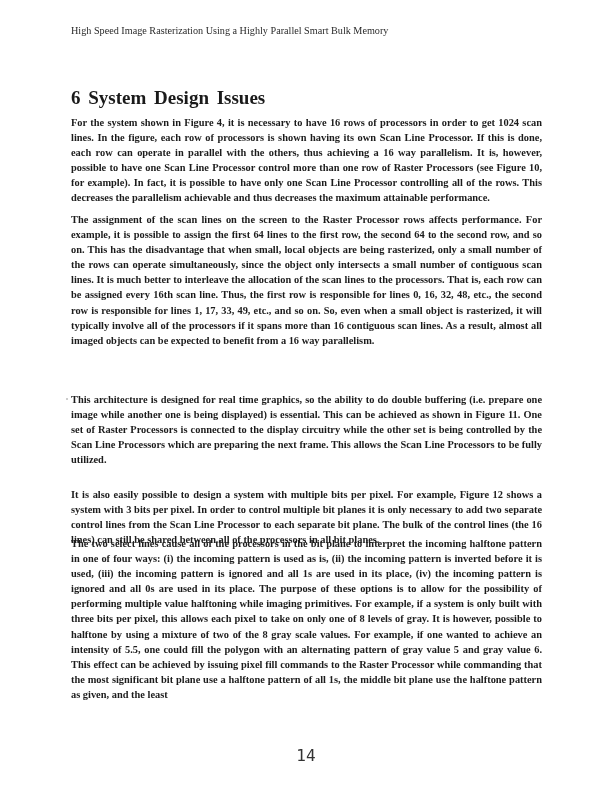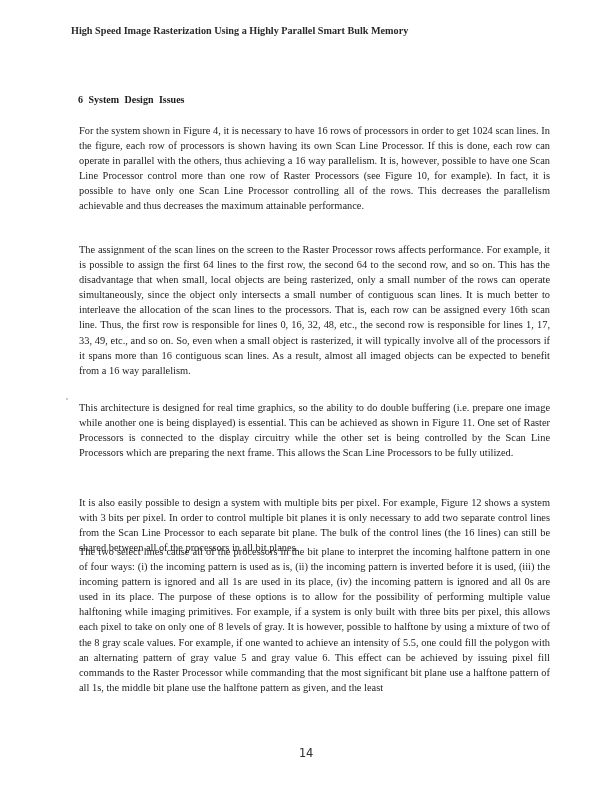--- a/index.html
+++ b/index.html
@@ -1,26 +1,26 @@
 <!DOCTYPE html>
 <html><head>
 <meta charset="utf-8">
 <style>
   html, body { margin: 0; padding: 0; background: #ffffff; }
   body { width: 612px; height: 791px; position: relative; overflow: hidden;
          font-family: "Liberation Serif", "DejaVu Serif", serif; color: #1a1a1a; }
-  .running-head { position: absolute; left: 71px; top: 25px; font-size: 10.2px; color: #2a2a2a; white-space: nowrap; font-weight: bold; }
-  .section-title { position: absolute; left: 71px; top: 87px; font-size: 10px; font-weight: bold; word-spacing: 3px; margin: 7px; }
-  .body-text { position: absolute; left: 71px; width: 471px; font-size: 10.4px; line-height: 15.1px; text-align: justify; margin: 8px; color: #1c1c1c; }
+  .running-head { position: absolute; left: 71px; top: 25px; font-size: 10.2px; color: #2a2a2a; white-space: nowrap; }
+  .section-title { position: absolute; left: 71px; top: 87px; font-size: 19px; font-weight: bold; word-spacing: 3px; margin: 0; }
+  .body-text { position: absolute; left: 71px; width: 471px; font-size: 10.4px; line-height: 15.1px; text-align: justify; margin: 0; color: #1c1c1c; font-weight: bold; }
   #p1 { top: 115px; }
-  #p2 { top: 234px; }
+  #p2 { top: 212px; }
   #p3 { top: 392px; }
   #p4 { top: 487px; }
   #p5 { top: 536px; }
-  .page-number { position: absolute; left: 0; width: 612px; top: 746px; text-align: center; font-size: 12px;
+  .page-number { position: absolute; left: 0; width: 612px; top: 746px; text-align: center; font-size: 16px;
                  font-family: "DejaVu Sans Mono", "Liberation Mono", monospace; color: #333; }
   .speck { position: absolute; width: 2px; height: 2px; background: #bbb; border-radius: 1px; }
 </style>
 </head>
 <body>
 
 <div class="running-head">High Speed Image Rasterization Using a Highly Parallel Smart Bulk Memory</div>
 
 <h2 class="section-title">6  System  Design  Issues</h2>
 

